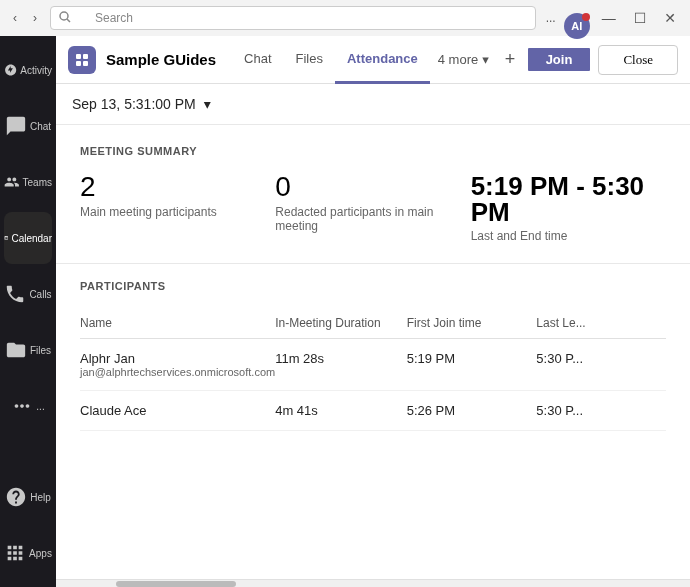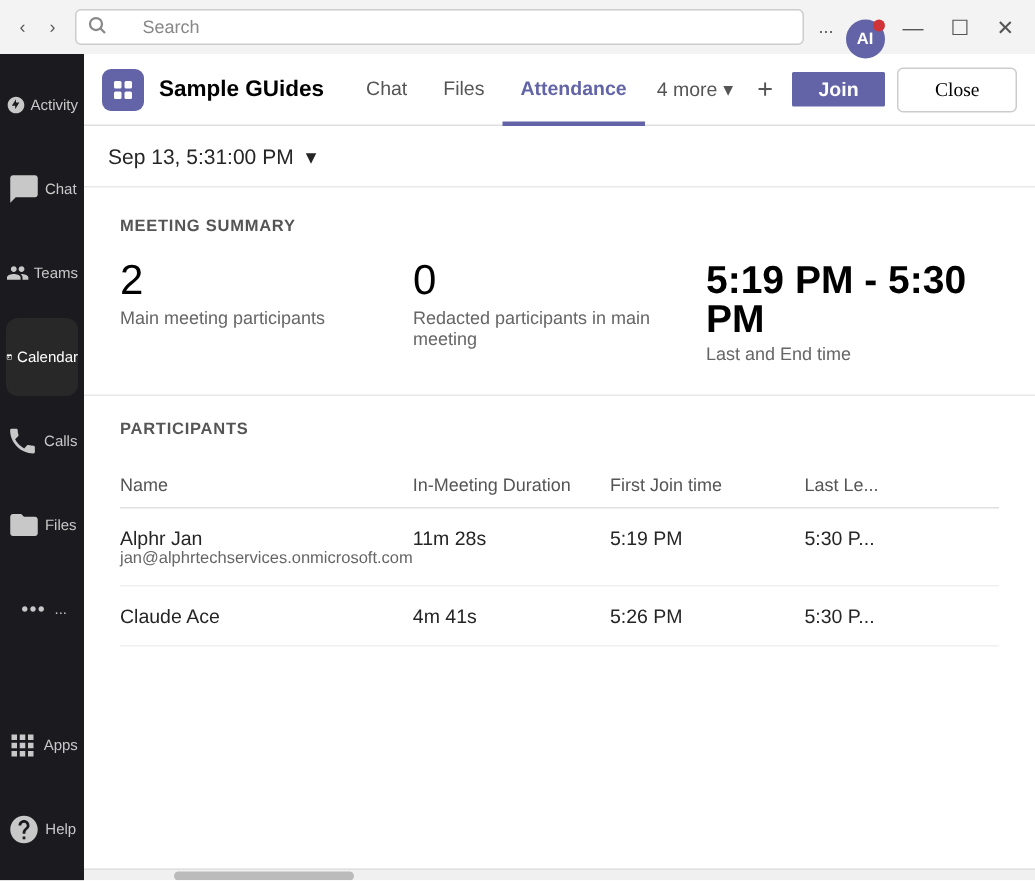--- a/index.html
+++ b/index.html
@@ -218,30 +218,30 @@
       <svg viewBox="0 0 24 24" fill="currentColor">
           <path d="M6 10c-1.1 0-2 .9-2 2s.9 2 2 2 2-.9 2-2-.9-2-2-2zm12 0c-1.1 0-2 .9-2 2s.9 2 2 2 2-.9 2-2-.9-2-2-2zm-6 0c-1.1 0-2 .9-2 2s.9 2 2 2 2-.9 2-2-.9-2-2-2z"></path>
         </svg>
       <span class="sidebar-item-label">...</span>
     </div>
 
     <div class="sidebar-bottom">
 
       <div class="sidebar-item">
         <svg viewBox="0 0 24 24" fill="currentColor">
+            <path d="M12 2C6.48 2 2 6.48 2 12s4.48 10 10 10 10-4.48 10-10S17.52 2 12 2zm1 17h-2v-2h2v2zm2.07-7.75l-.9.92C13.45 12.9 13 13.5 13 15h-2v-.5c0-1.1.45-2.1 1.17-2.83l1.24-1.26c.37-.36.59-.86.59-1.41 0-1.1-.9-2-2-2s-2 .9-2 2H8c0-2.21 1.79-4 4-4s4 1.79 4 4c0 .88-.36 1.68-.93 2.25z"></path>
+          </svg>
+        <span class="sidebar-item-label">Help</span>
+      </div>
+
+      <div class="sidebar-item">
+        <svg viewBox="0 0 24 24" fill="currentColor">
             <path d="M4 8h4V4H4v4zm6 12h4v-4h-4v4zm-6 0h4v-4H4v4zm0-6h4v-4H4v4zm6 0h4v-4h-4v4zm6-10v4h4V4h-4zm-6 4h4V4h-4v4zm6 6h4v-4h-4v4zm0 6h4v-4h-4v4z"></path>
           </svg>
         <span class="sidebar-item-label">Apps</span>
-      </div>
-
-      <div class="sidebar-item">
-        <svg viewBox="0 0 24 24" fill="currentColor">
-            <path d="M12 2C6.48 2 2 6.48 2 12s4.48 10 10 10 10-4.48 10-10S17.52 2 12 2zm1 17h-2v-2h2v2zm2.07-7.75l-.9.92C13.45 12.9 13 13.5 13 15h-2v-.5c0-1.1.45-2.1 1.17-2.83l1.24-1.26c.37-.36.59-.86.59-1.41 0-1.1-.9-2-2-2s-2 .9-2 2H8c0-2.21 1.79-4 4-4s4 1.79 4 4c0 .88-.36 1.68-.93 2.25z"></path>
-          </svg>
-        <span class="sidebar-item-label">Help</span>
       </div>
     </div>
   </div>
 
   <div class="content-area">
 
     <div class="tab-bar">
       <div class="channel-icon">
         <svg width="16" height="16" viewBox="0 0 16 16" fill="white">
             <rect x="2" y="2" width="5" height="5" rx="1"></rect>

